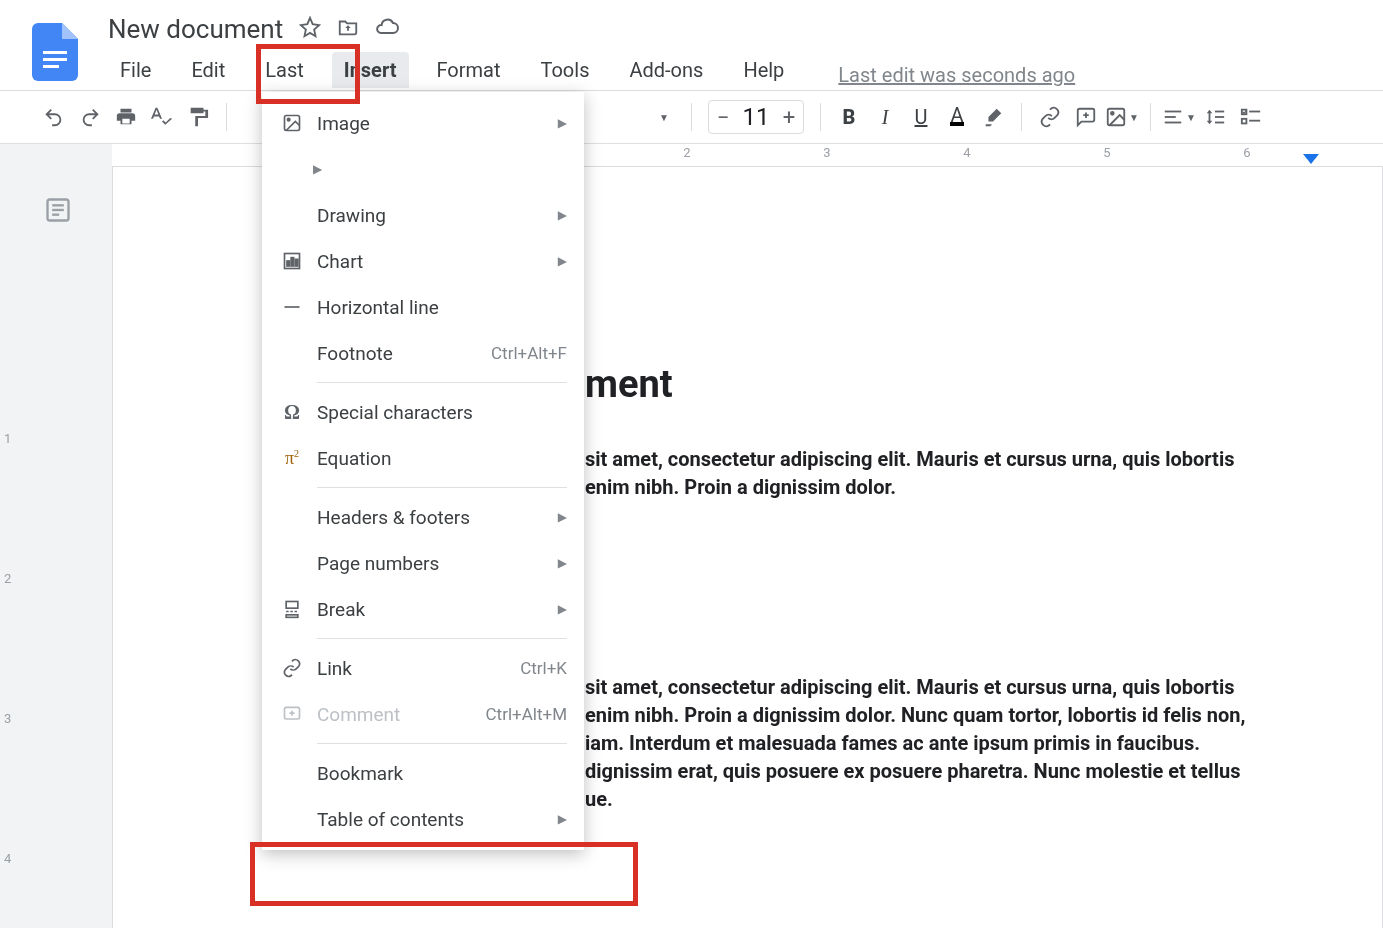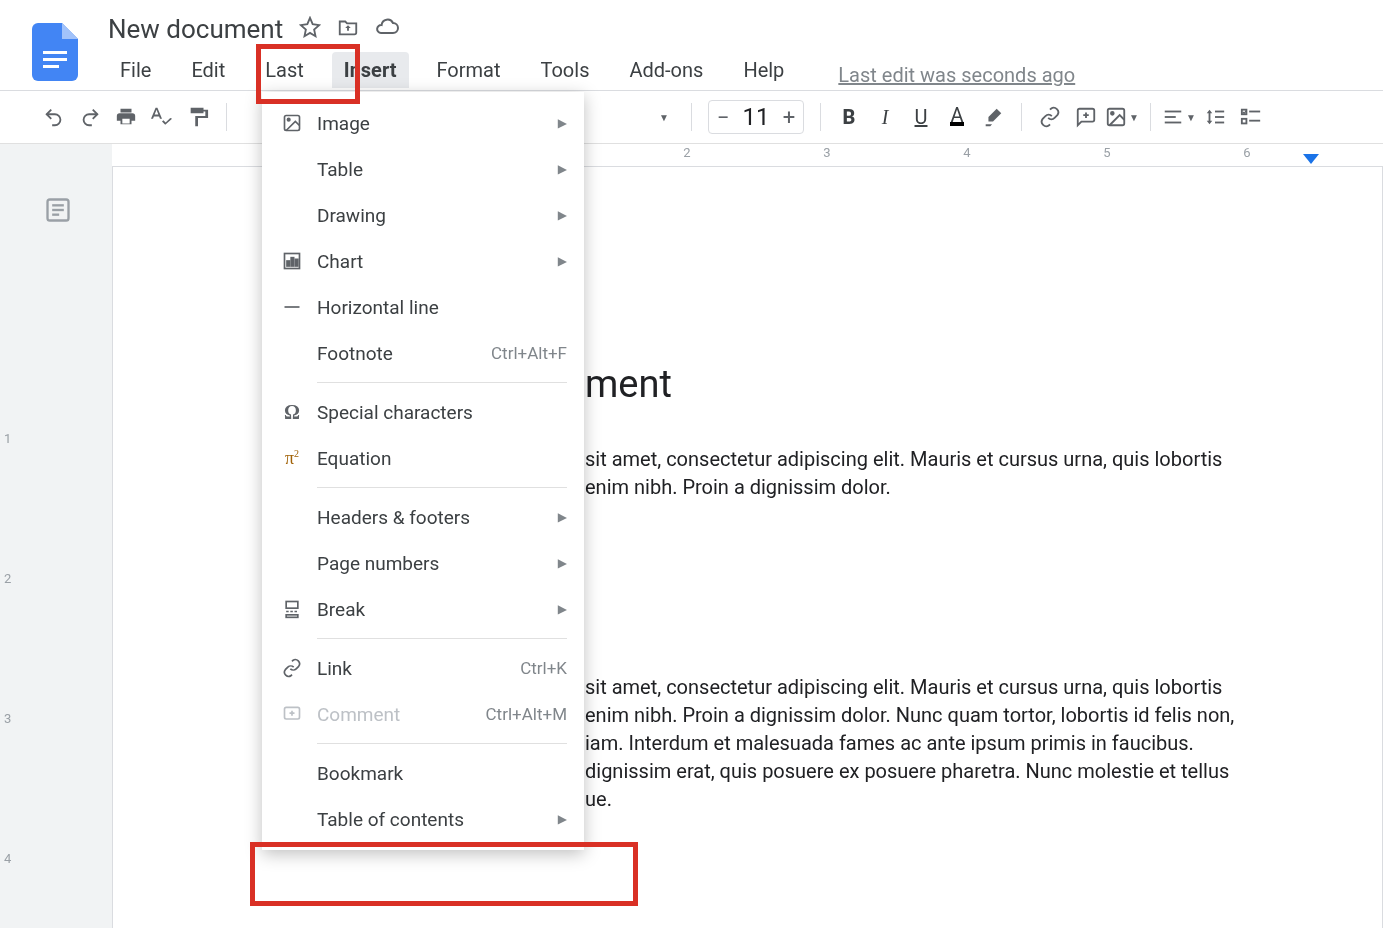--- a/index.html
+++ b/index.html
@@ -28,21 +28,21 @@
   .left-gutter{width:112px;background:#f1f3f4;position:relative;}
   .outline-btn{position:absolute;top:52px;left:44px;color:#9aa0a6;}
   .vruler{position:absolute;left:2px;top:168px;bottom:0;width:20px;}
   .vruler .num{position:absolute;left:2px;font-size:13px;color:#9aa0a6;transform:translateY(-50%);}
   .hruler{height:22px;background:#fff;border-bottom:1px solid #e0e0e0;position:relative;}
   .hruler .num{position:absolute;top:1px;font-size:13px;color:#9aa0a6;transform:translateX(-50%);}
   .hruler .margin-marker{position:absolute;top:10px;right:64px;width:0;height:0;border-left:8px solid transparent;border-right:8px solid transparent;border-top:10px solid #1a73e8;}
   .page-area{flex:1;position:relative;}
   .page{position:absolute;left:0;right:0;top:22px;bottom:0;background:#fff;border:1px solid #dadce0;padding:40px 56px;}
   
-  .peek{position:absolute;font-size:20px;color:#202124;white-space:nowrap;}
+  .peek{position:absolute;font-size:20px;color:#202124;white-space:nowrap;font-weight:bold;}
   
   .dropdown{position:absolute;left:262px;top:92px;width:320px;background:#fff;box-shadow:0 4px 16px rgba(0,0,0,.25);padding:8px 1px;z-index:10;}
   .dd-item{display:flex;align-items:center;height:46px;padding:0 16px 0 14px;cursor:pointer;font-size:19px;color:#3c4043;}
   .dd-item.disabled{color:#bdc1c6;cursor:default;}
   .dd-icon{width:30px;display:flex;justify-content:center;color:#5f6368;}
   .dd-icon svg{width:20px;height:20px;}
   .dd-label{flex:1;margin-left:10px;}
   .dd-shortcut{color:#80868b;font-size:17px;}
   .dd-sub{color:#80868b;font-size:12px;margin-left:6px;}
   .dd-divider{height:1px;background:#e0e0e0;margin:6px 16px 6px 54px;}
@@ -250,21 +250,20 @@
           <rect x="3" y="3" width="18" height="18" rx="2"></rect>
           <circle cx="8" cy="8" r="1.5" fill="#5f6368"></circle>
           <path d="M21 15l-5-5L5 21"></path>
         </svg>
       </span>
       <span class="dd-label">Image</span>
       <span class="dd-sub">▶</span>
     </div>
     <div class="dd-item">
       <span class="dd-icon"></span>
-      <span class="dd-label">Table</span>
       <span class="dd-sub">▶</span>
     </div>
     <div class="dd-item">
       <span class="dd-icon"></span>
       <span class="dd-label">Drawing</span>
       <span class="dd-sub">▶</span>
     </div>
     <div class="dd-item">
       <span class="dd-icon">
         <svg viewBox="0 0 24 24" fill="none" stroke="#5f6368" stroke-width="2">

